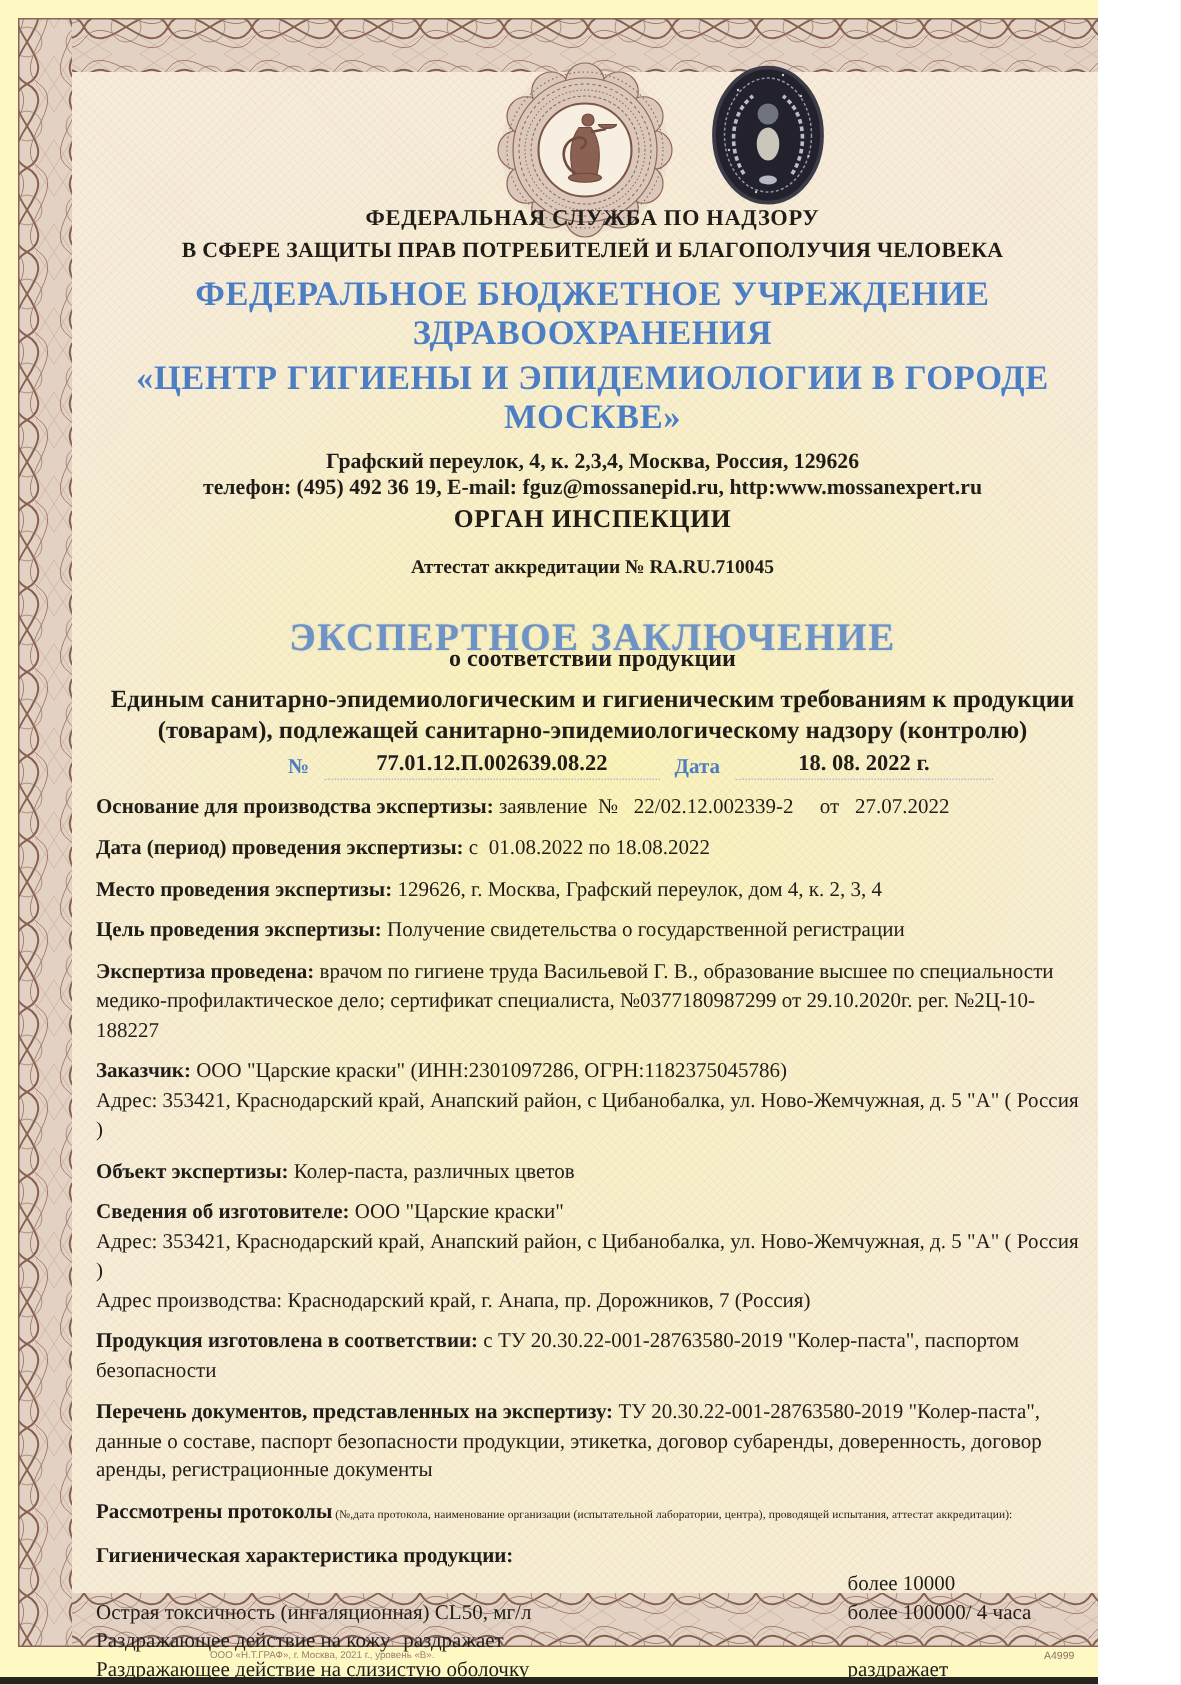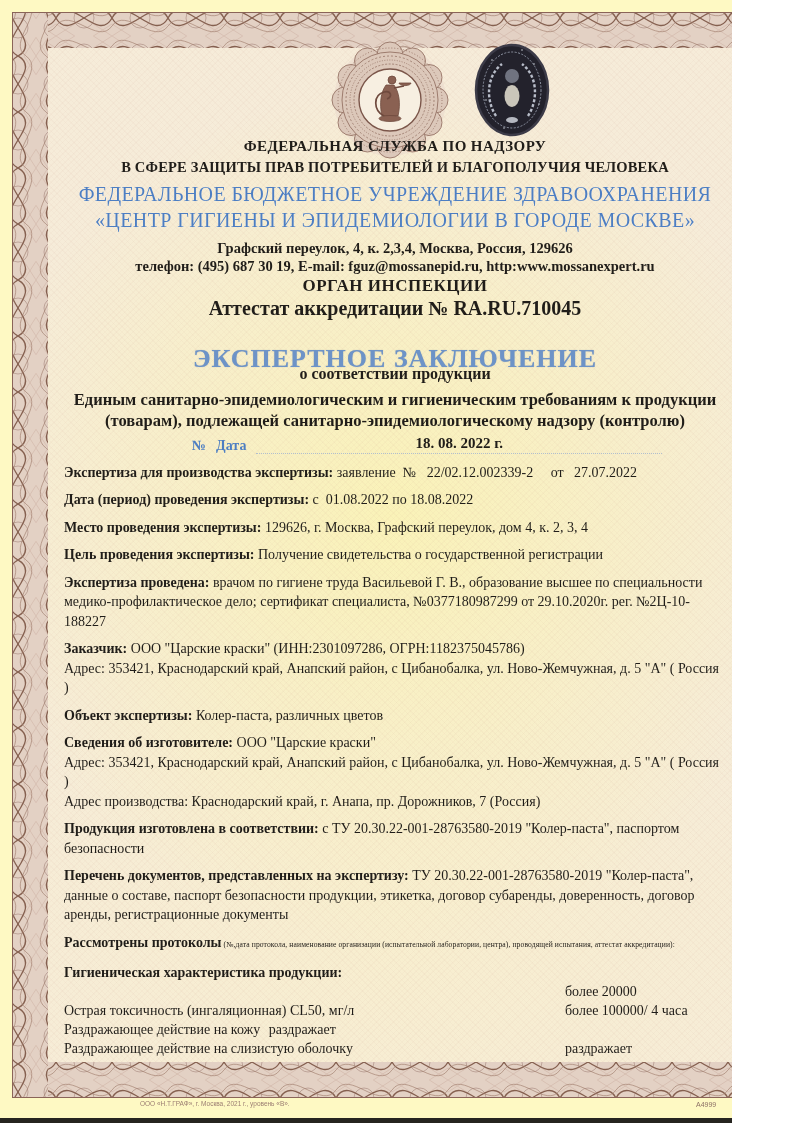--- a/index.html
+++ b/index.html
@@ -27,27 +27,27 @@
       repeating-linear-gradient(-45deg, rgba(196,142,128,.05) 0 1px, transparent 1px 4px);
   }
   .content{position:absolute;left:16px;right:13px;top:0;bottom:0;}
   
   .emblem-left{position:absolute;left:280px;top:-10px;}
   .emblem-right{position:absolute;left:426px;top:-6px;}
   
   .header{padding-top:90px;text-align:center;line-height:1.15;}
   .agency1{font-size:15px;font-weight:bold;letter-spacing:.4px;}
   .agency2{font-size:14.5px;font-weight:bold;margin-top:4px;letter-spacing:.2px;}
-  .org{font-size:20px;font-weight:normal;color:#4d7ec2;letter-spacing:.4px;margin-top:7px;
+  .org{font-size:23px;font-weight:bold;color:#4d7ec2;letter-spacing:.4px;margin-top:7px;
        text-shadow:0 0 1px rgba(255,255,255,.55);}
   .org2{margin-top:3px;}
   .addr{font-size:14.5px;font-weight:bold;margin-top:8px;}
   .contacts{font-size:14.5px;font-weight:bold;margin-top:1px;}
   .body-name{font-size:17px;font-weight:bold;margin-top:2px;letter-spacing:.5px;}
-  .accred{font-size:20px;font-weight:bold;margin-top:1px;}
+  .accred{font-size:13px;font-weight:bold;margin-top:15px;}
   
   .title-main{
     text-align:center;margin-top:24px;
     font-size:26px;font-weight:bold;color:#6d93c7;letter-spacing:1px;
     text-shadow:0 0 1px rgba(90,120,170,.5);
     line-height:30px;
   }
   .title-sub{text-align:center;font-size:16px;font-weight:bold;margin-top:-9px;line-height:18px;}
   .req{text-align:center;font-size:16.5px;font-weight:bold;line-height:21px;margin-top:6px;}
   
@@ -161,60 +161,63 @@
     </svg>
 
     <div class="content">
 
       <div class="header">
         <div class="agency1">ФЕДЕРАЛЬНАЯ СЛУЖБА ПО НАДЗОРУ</div>
         <div class="agency2">В СФЕРЕ ЗАЩИТЫ ПРАВ ПОТРЕБИТЕЛЕЙ И БЛАГОПОЛУЧИЯ ЧЕЛОВЕКА</div>
         <div class="org">ФЕДЕРАЛЬНОЕ БЮДЖЕТНОЕ УЧРЕЖДЕНИЕ ЗДРАВООХРАНЕНИЯ</div>
         <div class="org org2">«ЦЕНТР ГИГИЕНЫ И ЭПИДЕМИОЛОГИИ В ГОРОДЕ МОСКВЕ»</div>
         <div class="addr">Графский переулок, 4, к. 2,3,4, Москва, Россия, 129626</div>
-        <div class="contacts">телефон: (495) 687 30 19, E-mail: fguz@mossanepid.ru, http:www.mossanexpert.ru</div>
+        <div class="contacts">телефон: (495) 492 36 19, E-mail: fguz@mossanepid.ru, http:www.mossanexpert.ru</div>
         <div class="body-name">ОРГАН ИНСПЕКЦИИ</div>
         <div class="accred">Аттестат аккредитации № RA.RU.710045</div>
       </div>
 
       <div class="title-main">ЭКСПЕРТНОЕ ЗАКЛЮЧЕНИЕ</div>
       <div class="title-sub">о  соответствии продукции</div>
       <div class="req">Единым санитарно-эпидемиологическим и гигиеническим требованиям к продукции</div>
       <div class="req" style="margin-top:0;">(товарам), подлежащей санитарно-эпидемиологическому надзору (контролю)</div>
 
       <div class="num-row">
         <span class="blue-label">№</span>
+        <span class="field f1">
+          <span class="field-val">77.01.12.П.002639.08.22</span>
+        </span>
         <span class="blue-label">Дата</span>
         <span class="field f2">
           <span class="field-val">18. 08. 2022 г.</span>
         </span>
       </div>
 
       <div class="paras">
-        <p class="para"><b>Экспертиза для производства экспертизы:</b><span> заявление&nbsp;&nbsp;№&nbsp;&nbsp;&nbsp;22/02.12.002339-2&nbsp;&nbsp;&nbsp;&nbsp;&nbsp;от&nbsp;&nbsp;&nbsp;27.07.2022</span></p>
+        <p class="para"><b>Основание для производства экспертизы:</b><span> заявление&nbsp;&nbsp;№&nbsp;&nbsp;&nbsp;22/02.12.002339-2&nbsp;&nbsp;&nbsp;&nbsp;&nbsp;от&nbsp;&nbsp;&nbsp;27.07.2022</span></p>
         <p class="para"><b>Дата (период) проведения экспертизы:</b><span> с&nbsp;&nbsp;01.08.2022 по 18.08.2022</span></p>
         <p class="para"><b>Место проведения экспертизы:</b><span>  129626, г. Москва, Графский переулок, дом 4, к. 2, 3, 4</span></p>
         <p class="para"><b>Цель проведения экспертизы:</b><span>  Получение свидетельства о государственной регистрации</span></p>
         <p class="para"><b>Экспертиза проведена:</b><span>  врачом по гигиене труда Васильевой Г. В., образование высшее по специальности медико-профилактическое дело; сертификат специалиста, №0377180987299 от 29.10.2020г. рег. №2Ц-10-188227</span></p>
         <p class="para"><b>Заказчик:</b><span>  ООО "Царские краски" (ИНН:2301097286, ОГРН:1182375045786)
 Адрес: 353421, Краснодарский край, Анапский район, с Цибанобалка, ул. Ново-Жемчужная, д. 5 "А" ( Россия )</span></p>
         <p class="para"><b>Объект экспертизы:</b><span> Колер-паста, различных цветов</span></p>
         <p class="para"><b>Сведения об изготовителе:</b><span> ООО "Царские краски"
 Адрес: 353421, Краснодарский край, Анапский район, с Цибанобалка, ул. Ново-Жемчужная, д. 5 "А" ( Россия )
 Адрес производства: Краснодарский край, г. Анапа, пр. Дорожников, 7 (Россия)</span></p>
         <p class="para"><b>Продукция изготовлена в соответствии:</b><span> с ТУ 20.30.22-001-28763580-2019 "Колер-паста", паспортом безопасности</span></p>
         <p class="para"><b>Перечень документов, представленных на экспертизу:</b><span> ТУ 20.30.22-001-28763580-2019 "Колер-паста", данные о составе, паспорт безопасности продукции, этикетка, договор субаренды, доверенность, договор аренды, регистрационные документы</span></p>
         <p class="para"><b>Рассмотрены протоколы</b><span class="fine"> (№,дата протокола, наименование организации (испытательной лаборатории, центра), проводящей испытания, аттестат аккредитации):</span></p>
       </div>
 
       <div class="hyg-head">Гигиеническая характеристика продукции:</div>
 
       <div>
         <div class="hyg-row">
-          <span class="hyg-val pos-right">более 20000</span>
+          <span class="hyg-val pos-right">более 10000</span>
         </div>
         <div class="hyg-row">
           <span class="hyg-label">Острая токсичность (ингаляционная) CL50, мг/л</span>
           <span class="hyg-val pos-right">более 100000/ 4 часа</span>
         </div>
         <div class="hyg-row">
           <span class="hyg-label">Раздражающее действие на кожу</span>
           <span class="hyg-val pos-inline">раздражает</span>
         </div>
         <div class="hyg-row">

